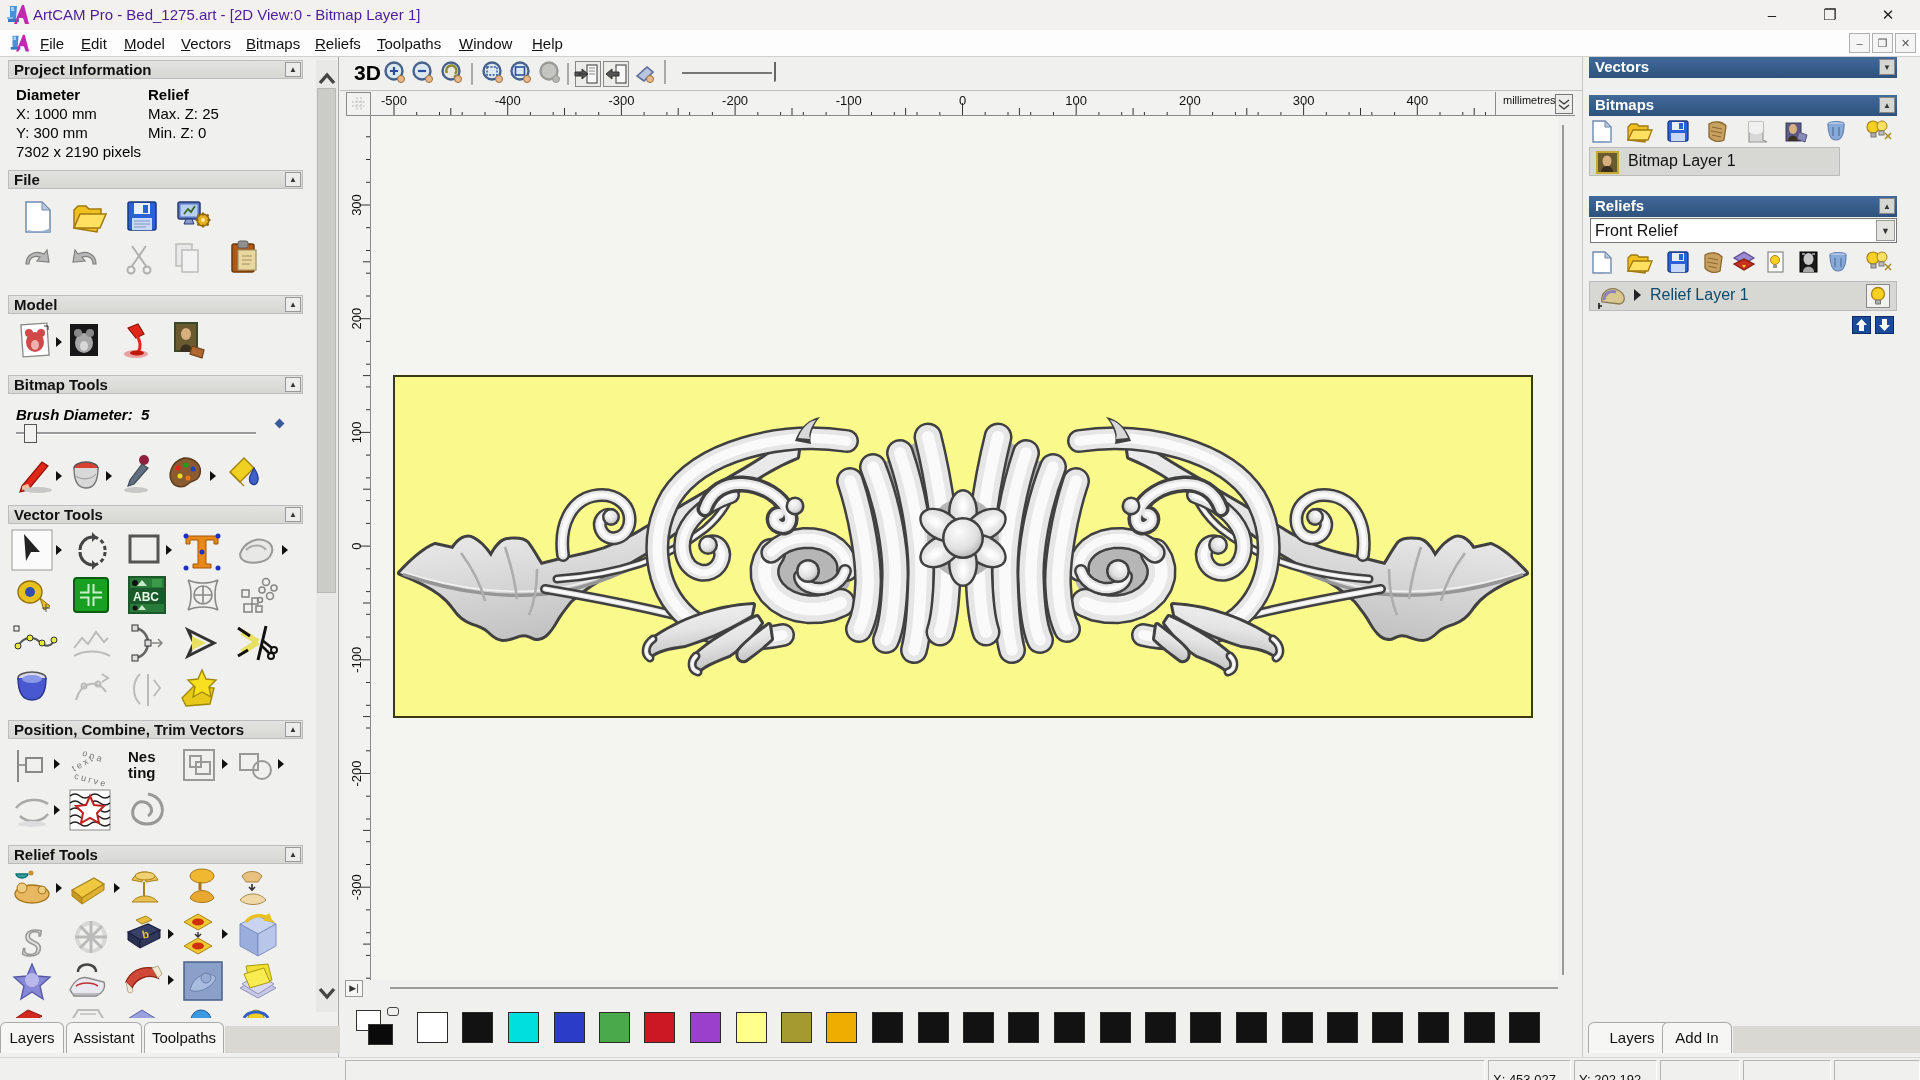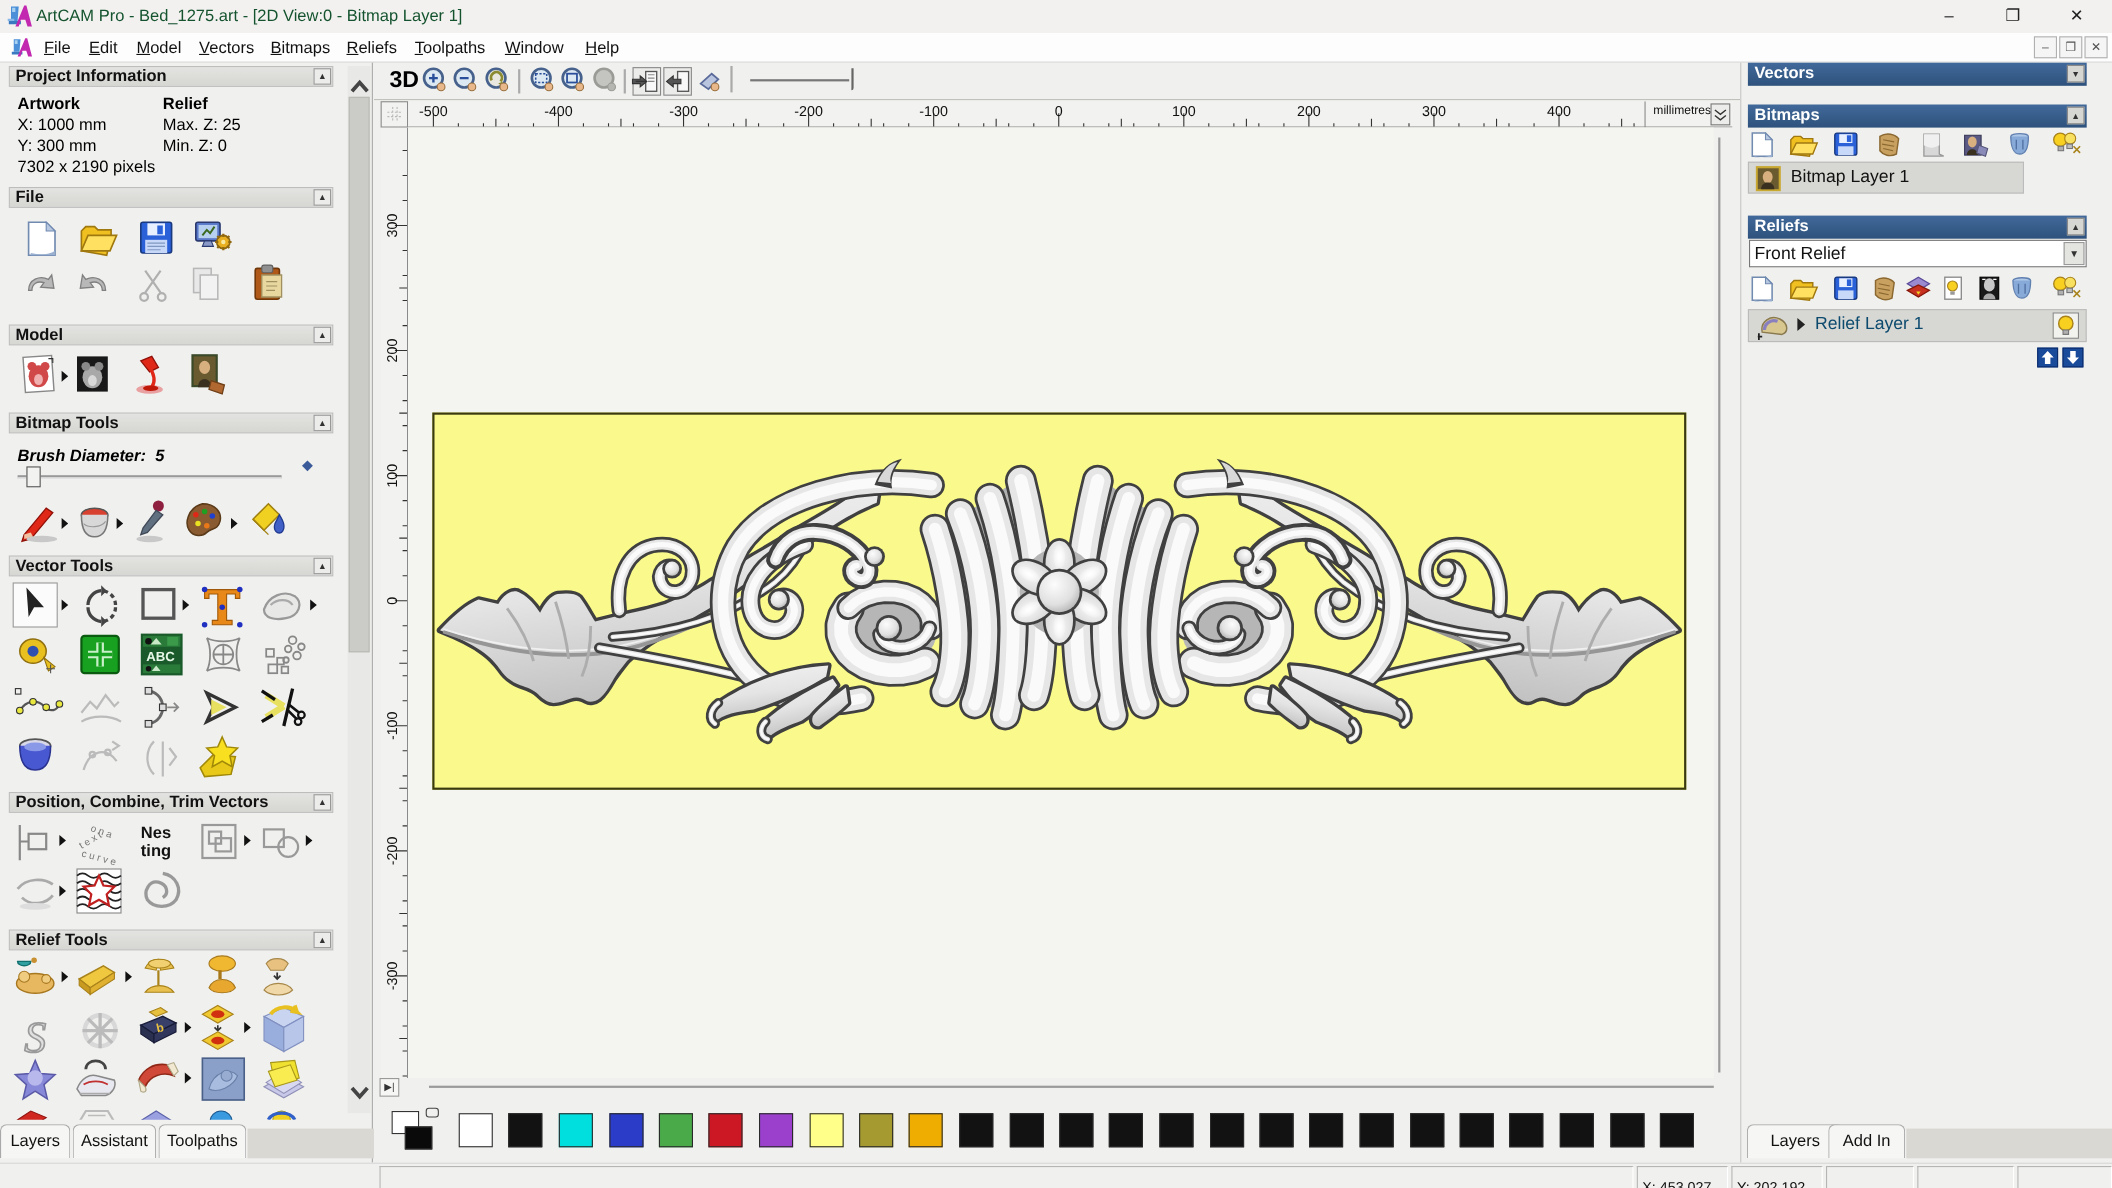--- a/index.html
+++ b/index.html
@@ -2,21 +2,21 @@
 <html><head>
 <meta charset="utf-8">
 <style>
   * { margin:0; padding:0; box-sizing:border-box; }
   html,body { width:1920px; height:1080px; overflow:hidden; font-family:"Liberation Sans", sans-serif; }
   body { background:#f0f0ee; position:relative; }
   .abs { position:absolute; }
 
   
   #titlebar { position:absolute; left:0; top:0; width:1920px; height:30px; background:#f2f1f0; color:#000; }
-  #titletext { position:absolute; left:33px; top:6px; font-size:15px; color:#14532d; }
+  #titletext { position:absolute; left:33px; top:6px; font-size:15px; color:#4c1d95; }
   .wbtn { position:absolute; top:0; width:46px; height:30px; text-align:center; line-height:30px; font-size:15px; color:#222; }
 
   
   #menubar { position:absolute; left:0; top:30px; width:1920px; height:27px; background:#fdfdfd; border-bottom:1px solid #d0d0d0; }
   .menuitem { position:absolute; top:5px; font-size:15px; color:#111; }
   .menuitem u { text-decoration:underline; }
   .mdibtn { position:absolute; top:3px; width:21px; height:20px; border:1px solid #b0b0b0; background:#f5f5f5; color:#555; font-size:11px; text-align:center; line-height:18px; }
 
   
   #leftpanel { position:absolute; left:0; top:57px; width:339px; height:1000px; background:#f0f0ee; border-right:1px solid #a8a8a8; }
@@ -75,21 +75,21 @@
   <div class="menuitem" style="left:459px"><u>W</u>indow</div>
   <div class="menuitem" style="left:532px"><u>H</u>elp</div>
   <div class="mdibtn" style="left:1849px">–</div>
   <div class="mdibtn" style="left:1872px">❐</div>
   <div class="mdibtn" style="left:1895px">✕</div>
 </div>
 
 <div id="leftpanel"></div>
 <div id="lp">
   <div class="sechead" style="top:60px;">Project Information<span class="secbtn">▲</span></div>
-  <div class="abs" style="left:16px;top:86px;font-size:15px;font-weight:bold;">Artwork</div>
+  <div class="abs" style="left:16px;top:86px;font-size:15px;font-weight:bold;">Diameter</div>
   <div class="abs" style="left:148px;top:86px;font-size:15px;font-weight:bold;">Relief</div>
   <div class="abs" style="left:16px;top:105px;font-size:15px;">X: 1000 mm</div>
   <div class="abs" style="left:148px;top:105px;font-size:15px;">Max. Z: 25</div>
   <div class="abs" style="left:16px;top:124px;font-size:15px;">Y: 300 mm</div>
   <div class="abs" style="left:148px;top:124px;font-size:15px;">Min. Z: 0</div>
   <div class="abs" style="left:16px;top:143px;font-size:15px;">7302 x 2190 pixels</div>
 
   <div class="sechead" style="top:170px;">File<span class="secbtn">▲</span></div>
   <svg class="abs" style="left:14px;top:198px" width="290" height="90" viewBox="0 0 290 90">
 

